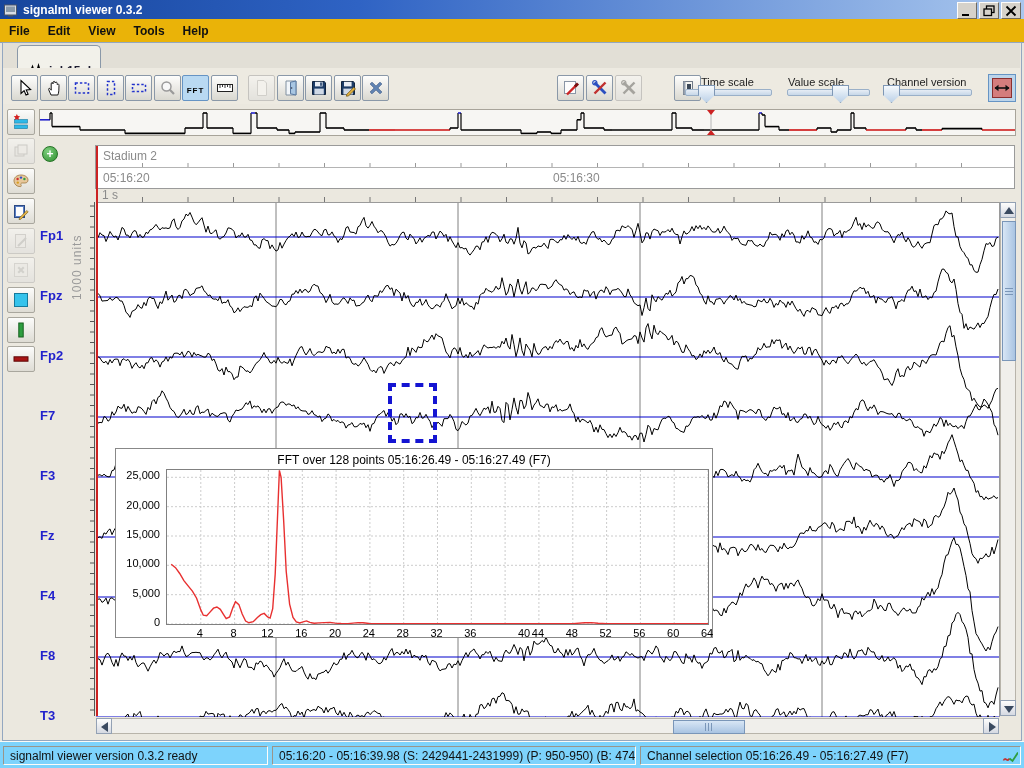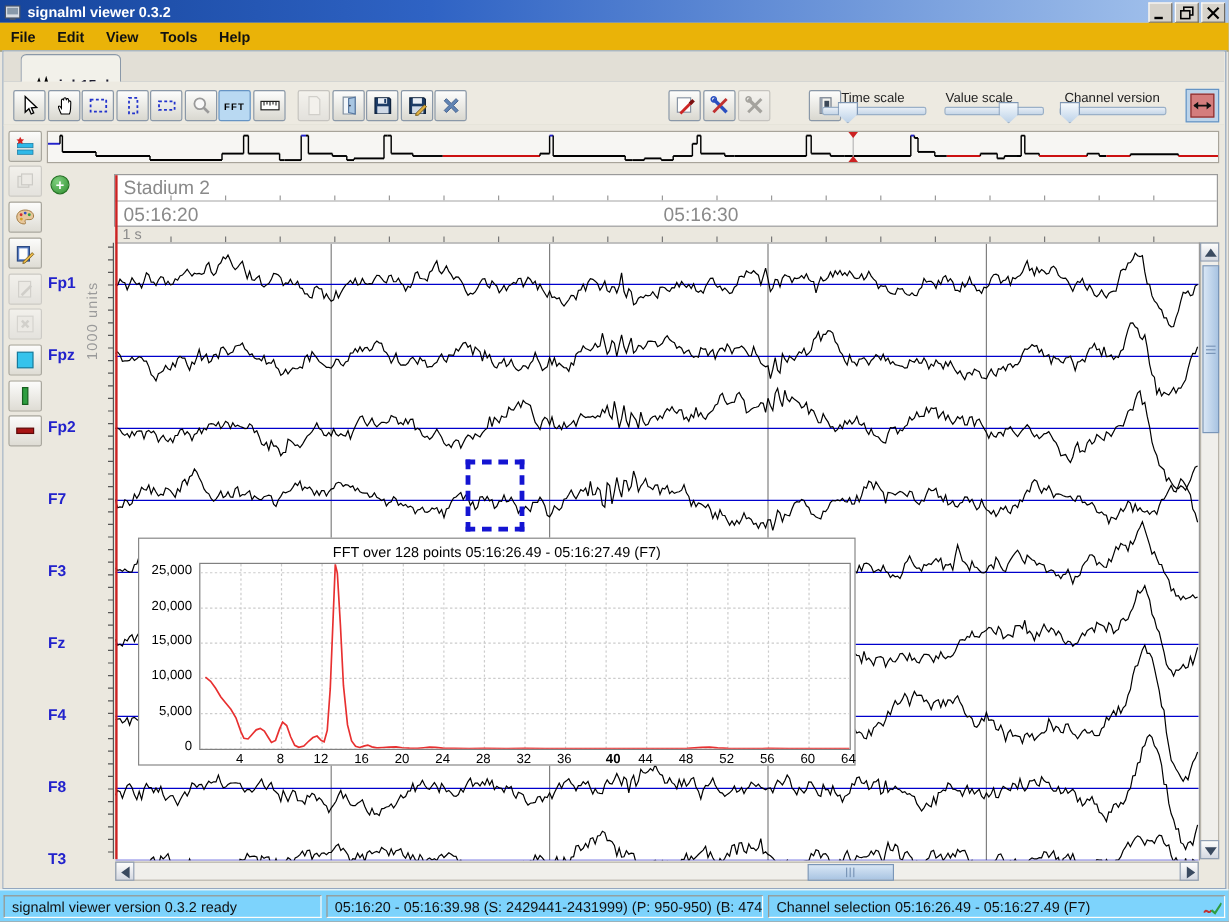--- a/index.html
+++ b/index.html
@@ -38,21 +38,21 @@
   .fitbtn .inner{width:18px;height:18px;background:#d47d7d;border:1px solid #8b2f2f;display:flex;align-items:center;justify-content:center;}
   .sbtn{position:absolute;left:7px;width:28px;height:26px;box-sizing:border-box;background:linear-gradient(#fcfcfb,#dedcd4);
         border:1px solid #a9a79e;border-radius:2px;display:flex;align-items:center;justify-content:center;}
   .sbtn.disabled{opacity:.45;filter:grayscale(1);}
   .overview{left:39px;top:109px;width:977px;height:27px;background:#f7f6f3;border:1px solid #a8a49a;box-sizing:border-box;}
   .addbtn{left:42px;top:146px;width:16px;height:16px;border-radius:50%;
           background:radial-gradient(circle at 35% 30%,#7fd07f,#2f8f2f);border:1px solid #267326;
           color:#fff;font-size:12px;font-weight:bold;line-height:14px;text-align:center;box-sizing:border-box;}
   .headerbox{left:95px;top:145px;width:920px;height:44px;background:#fff;border:1px solid #9a9a9a;box-sizing:border-box;}
   .hrow1{position:absolute;left:0;top:0;width:100%;height:22px;border-bottom:1px solid #b4b4b4;box-sizing:border-box;}
-  .htext{font-size:16px;color:#8a8a8a;position:absolute;left:7px;top:3px;white-space:nowrap;text-align:center;}
+  .htext{font-size:12px;color:#8a8a8a;position:absolute;left:7px;top:3px;white-space:nowrap;text-align:center;}
   .rulerlabel{font-size:12px;color:#8a8a8a;}
   .unitslabel{writing-mode:vertical-rl;transform:rotate(180deg);font-size:12px;color:#9a9a9a;letter-spacing:1px;}
   .viewport{left:96px;top:202px;width:903px;height:514px;background:#fff;border-top:1px solid #9a9a9a;
             border-right:1px solid #9a9a9a;box-sizing:content-box;overflow:hidden;}
   .redline{left:96px;top:146px;width:2px;height:570px;background:#cc2222;z-index:3;}
   .chlabel{position:absolute;left:40px;width:46px;font-size:13px;font-weight:600;color:#2222cc;z-index:2;}
   .selbox{left:388px;top:383px;width:49px;height:60px;border:4px dashed #1414d2;box-sizing:border-box;z-index:4;background:transparent;}
   .fftdialog{left:115px;top:448px;width:598px;height:190px;background:#fff;border:1px solid #888;box-sizing:border-box;z-index:6;}
   .ffttitle{position:absolute;left:0;top:4px;width:100%;text-align:center;font-size:12px;color:#000;}
   .fftplot{position:absolute;left:50px;top:20px;width:541px;height:154px;border:1px solid #808080;box-sizing:content-box;}
@@ -592,21 +592,21 @@
         <div class="fftylab" style="left: 0px; top: 20.3333px;">25,000</div>
         <div class="fftxlab" style="left: 70.8125px; top: 178px;">4</div>
         <div class="fftxlab" style="left: 104.625px; top: 178px;">8</div>
         <div class="fftxlab" style="left: 138.438px; top: 178px;">12</div>
         <div class="fftxlab" style="left: 172.25px; top: 178px;">16</div>
         <div class="fftxlab" style="left: 206.062px; top: 178px;">20</div>
         <div class="fftxlab" style="left: 239.875px; top: 178px;">24</div>
         <div class="fftxlab" style="left: 273.688px; top: 178px;">28</div>
         <div class="fftxlab" style="left: 307.5px; top: 178px;">32</div>
         <div class="fftxlab" style="left: 341.312px; top: 178px;">36</div>
-        <div class="fftxlab" style="left: 382px; top: 178px; font-weight: bold;">40</div>
+        <div class="fftxlab" style="left: 395px; top: 178px;">40</div>
         <div class="fftxlab" style="left: 408.938px; top: 178px;">44</div>
         <div class="fftxlab" style="left: 442.75px; top: 178px;">48</div>
         <div class="fftxlab" style="left: 476.562px; top: 178px;">52</div>
         <div class="fftxlab" style="left: 510.375px; top: 178px;">56</div>
         <div class="fftxlab" style="left: 544.188px; top: 178px;">60</div>
         <div class="fftxlab" style="left: 578px; top: 178px;">64</div>
       </div>
   </div>
 
   <div class="abs vscroll">

